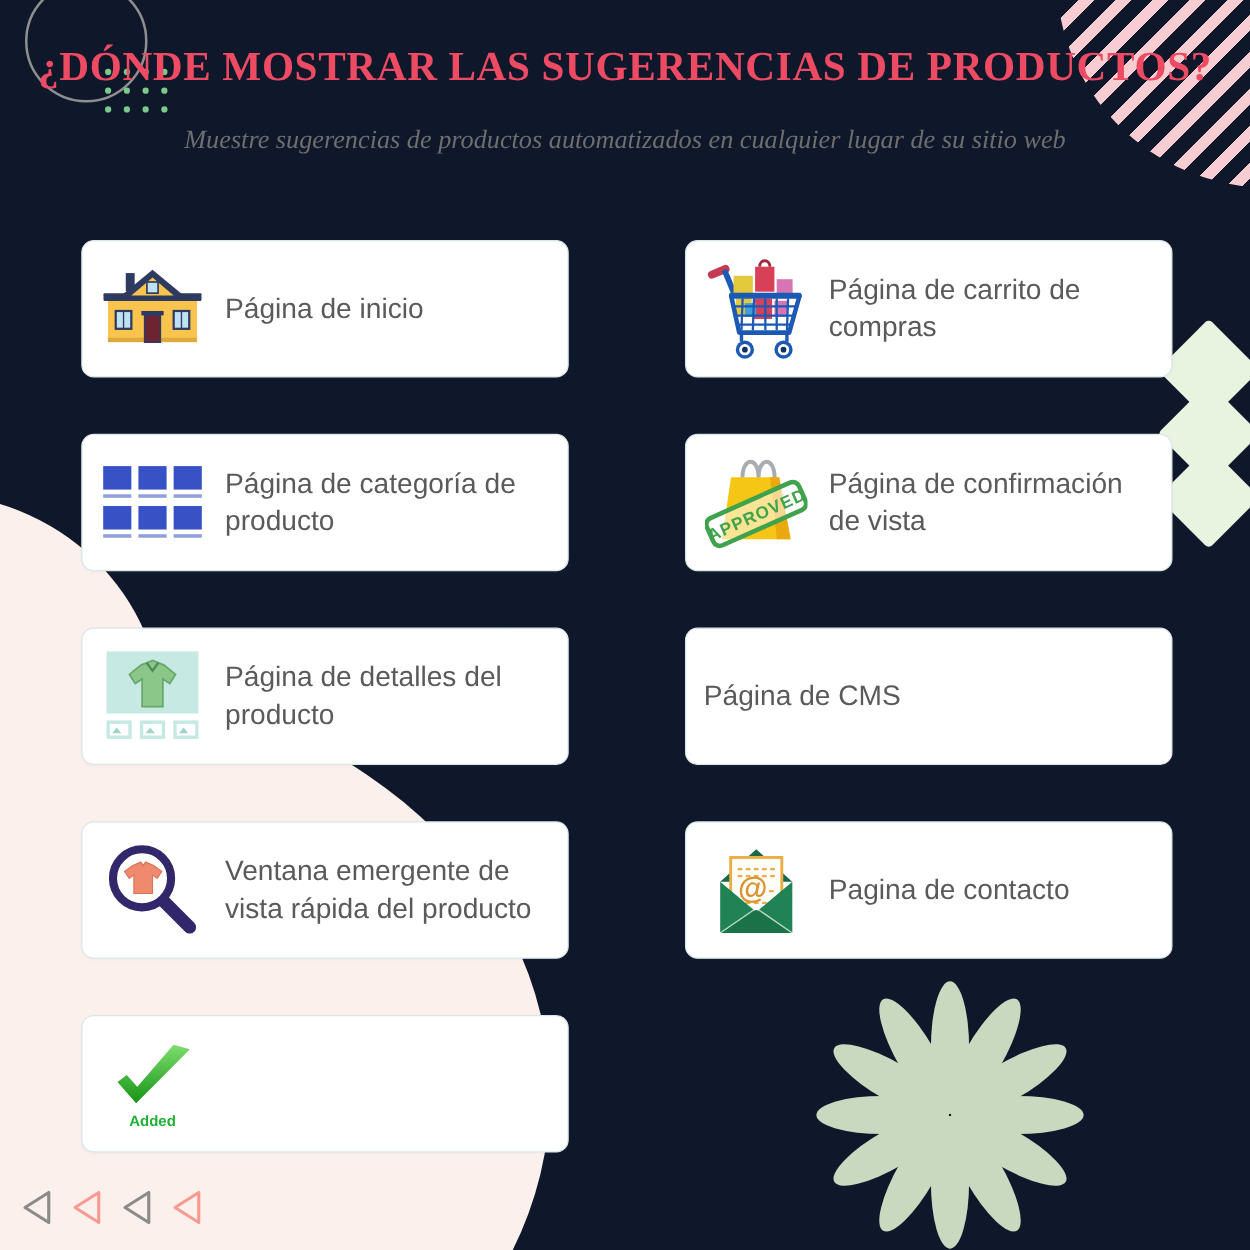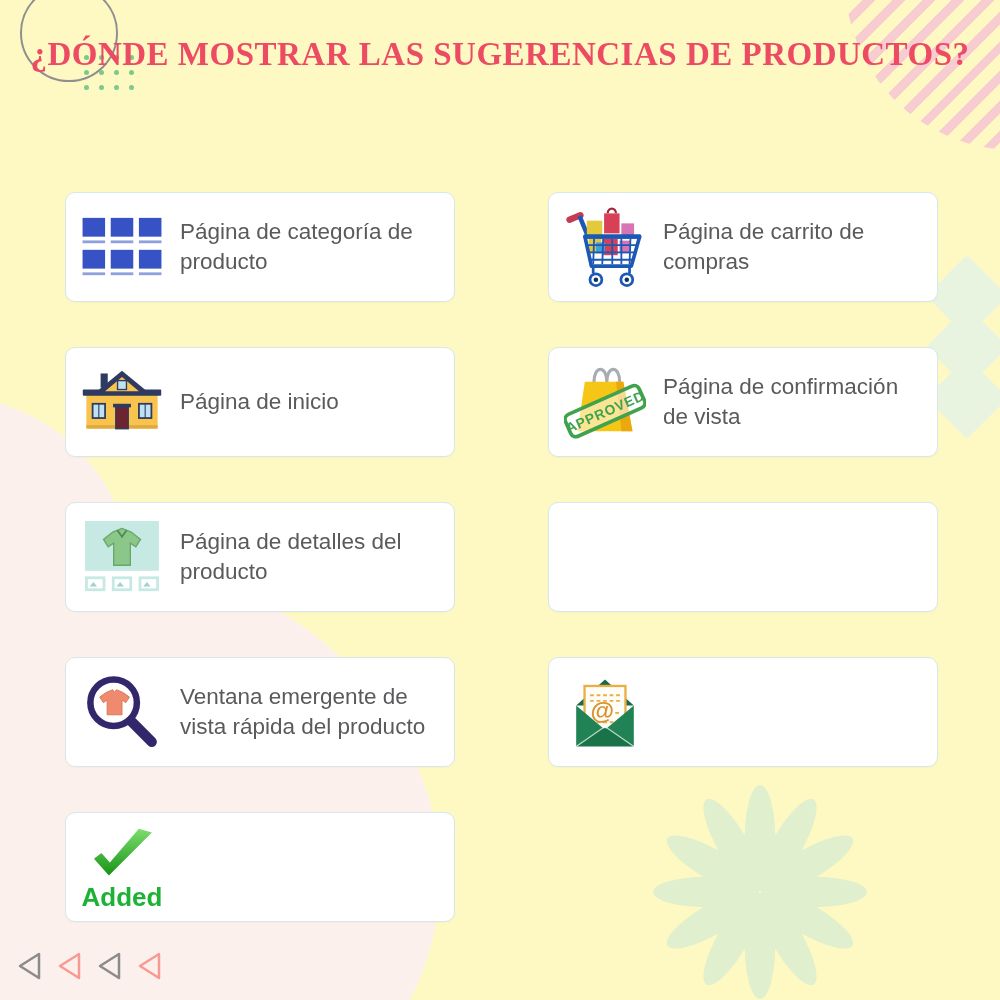--- a/index.html
+++ b/index.html
@@ -1,16 +1,16 @@
 <!DOCTYPE html>
 <html><head>
 <meta charset="utf-8">
 <style>
   html,body{margin:0;padding:0;background:#fff;}
-  #canvas{position:relative;width:1000px;height:1000px;background:#fef9c3;overflow:hidden;
+  #canvas{position:relative;width:1000px;height:1000px;background:#0f172a;overflow:hidden;
           font-family:"Liberation Sans",sans-serif;}
   .deco{position:absolute;z-index:0;}
   
   .circle-outline{left:20px;top:-16px;width:94px;height:94px;border:2.5px solid #8f8f8f;border-radius:50%;}
   .dots-grid{left:84px;top:55px;display:grid;grid-template-columns:repeat(4,5px);grid-auto-rows:5px;gap:10px;}
   .dots-grid i{width:5px;height:5px;border-radius:50%;background:#7cc98c;display:block;}
   .stripes-circle{left:845px;top:-190px;width:340px;height:340px;border-radius:50%;
      background:repeating-linear-gradient(135deg,#f8cdd1 0 9px,rgba(255,255,255,0) 9px 21px);}
   .blobA{left:-240px;top:395px;width:370px;height:360px;border-radius:50%;background:#fcf0ed;}
   .blobB{left:-360px;top:545px;width:800px;height:660px;border-radius:50%;background:#fcf0ed;}
@@ -24,21 +24,21 @@
   .subtitle{position:absolute;top:99px;left:0;width:100%;text-align:center;z-index:2;
      font-family:"Liberation Serif",serif;font-style:italic;font-size:21px;color:#6e6e6e;}
   
   .col{position:absolute;top:192px;display:flex;flex-direction:column;gap:45px;z-index:1;}
   .col-left{left:65px;} .col-right{left:548px;}
   .card{width:390px;height:110px;background:#fff;border:1px solid #d8e7e9;border-radius:10px;
      display:flex;align-items:center;gap:16px;padding:0 8px 0 14px;box-sizing:border-box;
      box-shadow:0 1px 2px rgba(120,150,160,.06);}
   .icon-box{width:84px;flex:0 0 84px;display:flex;flex-direction:column;align-items:center;justify-content:center;}
   .card-label{font-size:22.5px;line-height:1.32;color:#595a5c;}
-  .added-caption{font-size:26px;font-weight:bold;color:#1db135;line-height:1;margin-top:1px;}
+  .added-caption{font-size:12px;font-weight:bold;color:#1db135;line-height:1;margin-top:1px;}
 </style>
 </head>
 <body>
 
 <div id="canvas">
 
   <div class="deco blobA"></div>
   <div class="deco blobB"></div>
   <div class="deco circle-outline"></div>
   <div class="deco stripes-circle"></div>
@@ -78,66 +78,67 @@
   <svg class="deco triangles" width="172" height="34" viewBox="0 0 172 34">
     <g fill="none" stroke-width="2.5" stroke-linejoin="round">
       <polygon points="23,4 23,28 4,16" stroke="#8b8b8b"></polygon>
       <polygon points="63,4 63,28 44,16" stroke="#f79a92"></polygon>
       <polygon points="103,4 103,28 84,16" stroke="#8b8b8b"></polygon>
       <polygon points="143,4 143,28 124,16" stroke="#f79a92"></polygon>
     </g>
   </svg>
 
   <div class="title">¿DÓNDE MOSTRAR LAS SUGERENCIAS DE PRODUCTOS?</div>
+  <div class="subtitle">Muestre sugerencias de productos automatizados en cualquier lugar de su sitio web</div>
 
   <div class="col col-left">
-
-    <div class="card">
-      <div class="icon-box">
-        <svg width="80" height="62" viewBox="0 0 84 66">
-          <g fill="#3752c5">
-            <rect x="0" y="2" width="24" height="20"></rect>
-              <rect x="30" y="2" width="24" height="20"></rect>
-              <rect x="60" y="2" width="24" height="20"></rect>
-            <rect x="0" y="36" width="24" height="20"></rect>
-              <rect x="30" y="36" width="24" height="20"></rect>
-              <rect x="60" y="36" width="24" height="20"></rect>
-          </g>
-          <g fill="#8fa0dc">
-            <rect x="0" y="26" width="24" height="3"></rect>
-              <rect x="30" y="26" width="24" height="3"></rect>
-              <rect x="60" y="26" width="24" height="3"></rect>
-            <rect x="0" y="60" width="24" height="3"></rect>
-              <rect x="30" y="60" width="24" height="3"></rect>
-              <rect x="60" y="60" width="24" height="3"></rect>
-          </g>
-        </svg>
-      </div>
-      <div class="card-label">Página de categoría de producto</div>
-    </div>
 
     <div class="card">
       <div class="icon-box">
         <svg width="82" height="70" viewBox="0 0 92 76">
           <rect x="22" y="6" width="8" height="16" fill="#2e3a5f"></rect>
           <rect x="6" y="30" width="80" height="36" fill="#f9c44d"></rect>
           <rect x="6" y="64" width="80" height="4" fill="#e0a93c"></rect>
           <rect x="2" y="24" width="88" height="7" rx="1" fill="#2e3a5f"></rect>
           <polygon points="46,3 74,26 18,26" fill="#2e3a5f"></polygon>
           <polygon points="46,10 65,26 27,26" fill="#f9c44d"></polygon>
           <rect x="41" y="14" width="10" height="10" fill="#bfe2f2" stroke="#2e3a5f" stroke-width="1.5"></rect>
           <rect x="36" y="40" width="20" height="4" fill="#2e3a5f"></rect>
           <rect x="39" y="44" width="14" height="24" fill="#6e2430" stroke="#2e3a5f" stroke-width="1.5"></rect>
           <rect x="13" y="40" width="14" height="16" fill="#bfe2f2" stroke="#2e3a5f" stroke-width="2"></rect>
           <line x1="20" y1="40" x2="20" y2="56" stroke="#2e3a5f" stroke-width="1.2"></line>
           <rect x="65" y="40" width="14" height="16" fill="#bfe2f2" stroke="#2e3a5f" stroke-width="2"></rect>
           <line x1="72" y1="40" x2="72" y2="56" stroke="#2e3a5f" stroke-width="1.2"></line>
         </svg>
       </div>
       <div class="card-label">Página de inicio</div>
+    </div>
+
+    <div class="card">
+      <div class="icon-box">
+        <svg width="80" height="62" viewBox="0 0 84 66">
+          <g fill="#3752c5">
+            <rect x="0" y="2" width="24" height="20"></rect>
+              <rect x="30" y="2" width="24" height="20"></rect>
+              <rect x="60" y="2" width="24" height="20"></rect>
+            <rect x="0" y="36" width="24" height="20"></rect>
+              <rect x="30" y="36" width="24" height="20"></rect>
+              <rect x="60" y="36" width="24" height="20"></rect>
+          </g>
+          <g fill="#8fa0dc">
+            <rect x="0" y="26" width="24" height="3"></rect>
+              <rect x="30" y="26" width="24" height="3"></rect>
+              <rect x="60" y="26" width="24" height="3"></rect>
+            <rect x="0" y="60" width="24" height="3"></rect>
+              <rect x="30" y="60" width="24" height="3"></rect>
+              <rect x="60" y="60" width="24" height="3"></rect>
+          </g>
+        </svg>
+      </div>
+      <div class="card-label">Página de categoría de producto</div>
     </div>
 
     <div class="card">
       <div class="icon-box">
         <svg width="74" height="72" viewBox="0 0 80 78">
           <rect x="0" y="0" width="80" height="54" fill="#c6e9e4"></rect>
           <path d="M40 8 L30 12 L20 20 L25 28 L31 24 L31 48 L49 48 L49 24 L55 28 L60 20 L50 12 Z" fill="#8cc78a" stroke="#69a869" stroke-width="1.5"></path>
           <path d="M35 10 L40 17 L45 10" fill="none" stroke="#4e8c55" stroke-width="2"></path>
           <g>
             <rect x="0" y="60" width="22" height="16" fill="#c6e9e4"></rect>
@@ -232,20 +233,21 @@
           <g transform="rotate(-24 44 58)">
             <rect x="0" y="45" width="88" height="26" rx="6" fill="rgba(255,255,255,0.55)" stroke="#3fa24c" stroke-width="4"></rect>
             <text x="44" y="64" text-anchor="middle" font-family="Liberation Sans, sans-serif" font-size="15" font-weight="bold" fill="#3fa24c" letter-spacing="1">APPROVED</text>
           </g>
         </svg>
       </div>
       <div class="card-label">Página de confirmación de vista</div>
     </div>
 
     <div class="card">
+      <div class="card-label">Página de CMS</div>
     </div>
 
     <div class="card">
       <div class="icon-box">
         <svg width="74" height="80" viewBox="0 0 78 86">
           <polygon points="8,36 39,8 70,36" fill="#176a43"></polygon>
           <rect x="17" y="15" width="44" height="54" fill="#fffdf8" stroke="#eaae45" stroke-width="2.5"></rect>
           <g stroke="#eaae45" stroke-width="2" stroke-dasharray="4 3">
             <line x1="23" y1="25" x2="55" y2="25"></line>
             <line x1="23" y1="31" x2="55" y2="31"></line>
@@ -255,16 +257,17 @@
           <text x="36" y="50" text-anchor="middle" font-family="Liberation Sans, sans-serif" font-size="26" font-weight="bold" fill="#d9922f">@</text>
           <polygon points="8,36 39,62 8,80" fill="#218355"></polygon>
           <polygon points="70,36 39,62 70,80" fill="#218355"></polygon>
           <polygon points="8,80 39,60 70,80" fill="#1a7348"></polygon>
           <g stroke="#ffffff" stroke-width="1.2" opacity="0.7">
             <line x1="8" y1="80" x2="37" y2="60"></line>
             <line x1="70" y1="80" x2="41" y2="60"></line>
           </g>
         </svg>
       </div>
+      <div class="card-label">Pagina de contacto</div>
     </div>
 
   </div>
 </div>
 
 </body></html>

